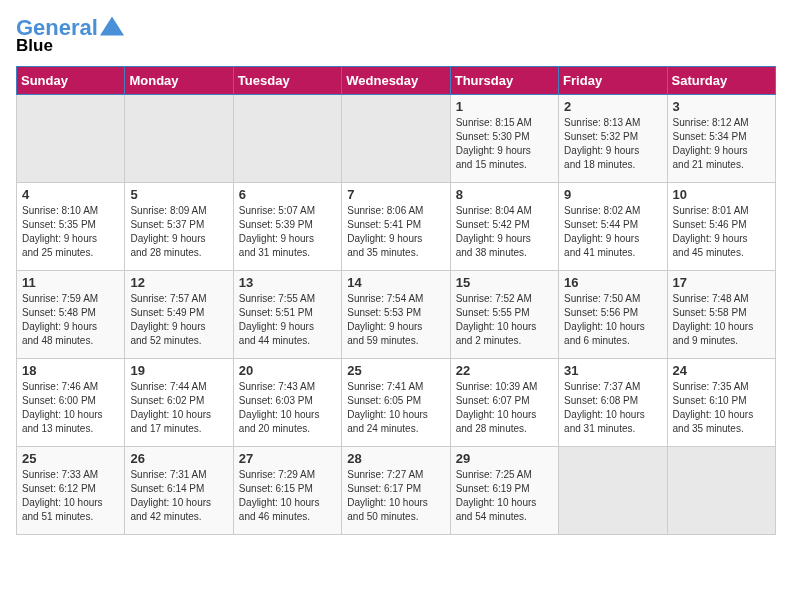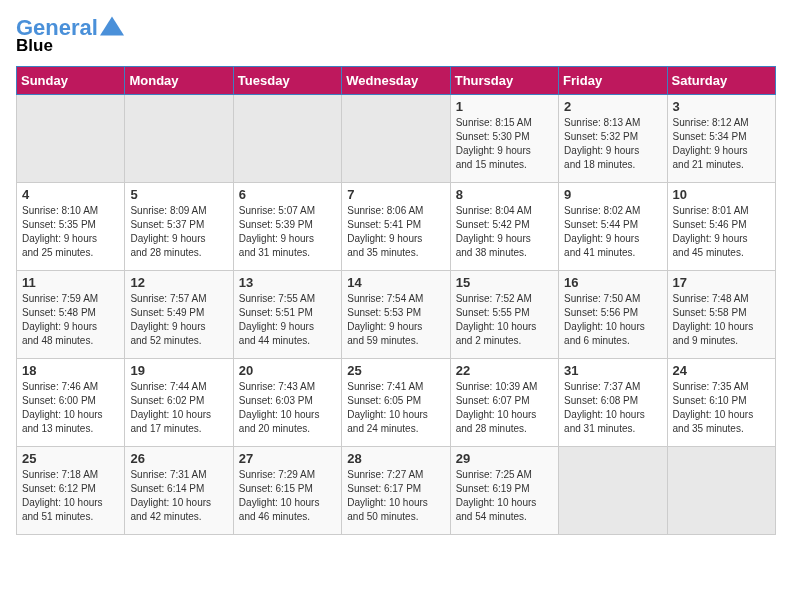--- a/index.html
+++ b/index.html
@@ -303,21 +303,21 @@
           <span class="day-num">24</span>
           <div class="cell-text">Sunrise: 7:35 AM</div>
           <div class="cell-text">Sunset: 6:10 PM</div>
           <div class="cell-text">Daylight: 10 hours</div>
           <div class="cell-text">and 35 minutes.</div>
         </td>
       </tr>
       <tr>
         <td>
           <span class="day-num">25</span>
-          <div class="cell-text">Sunrise: 7:18 AM</div>
+          <div class="cell-text">Sunrise: 7:33 AM</div>
           <div class="cell-text">Sunset: 6:12 PM</div>
           <div class="cell-text">Daylight: 10 hours</div>
           <div class="cell-text">and 51 minutes.</div>
         </td>
         <td>
           <span class="day-num">26</span>
           <div class="cell-text">Sunrise: 7:31 AM</div>
           <div class="cell-text">Sunset: 6:14 PM</div>
           <div class="cell-text">Daylight: 10 hours</div>
           <div class="cell-text">and 42 minutes.</div>

